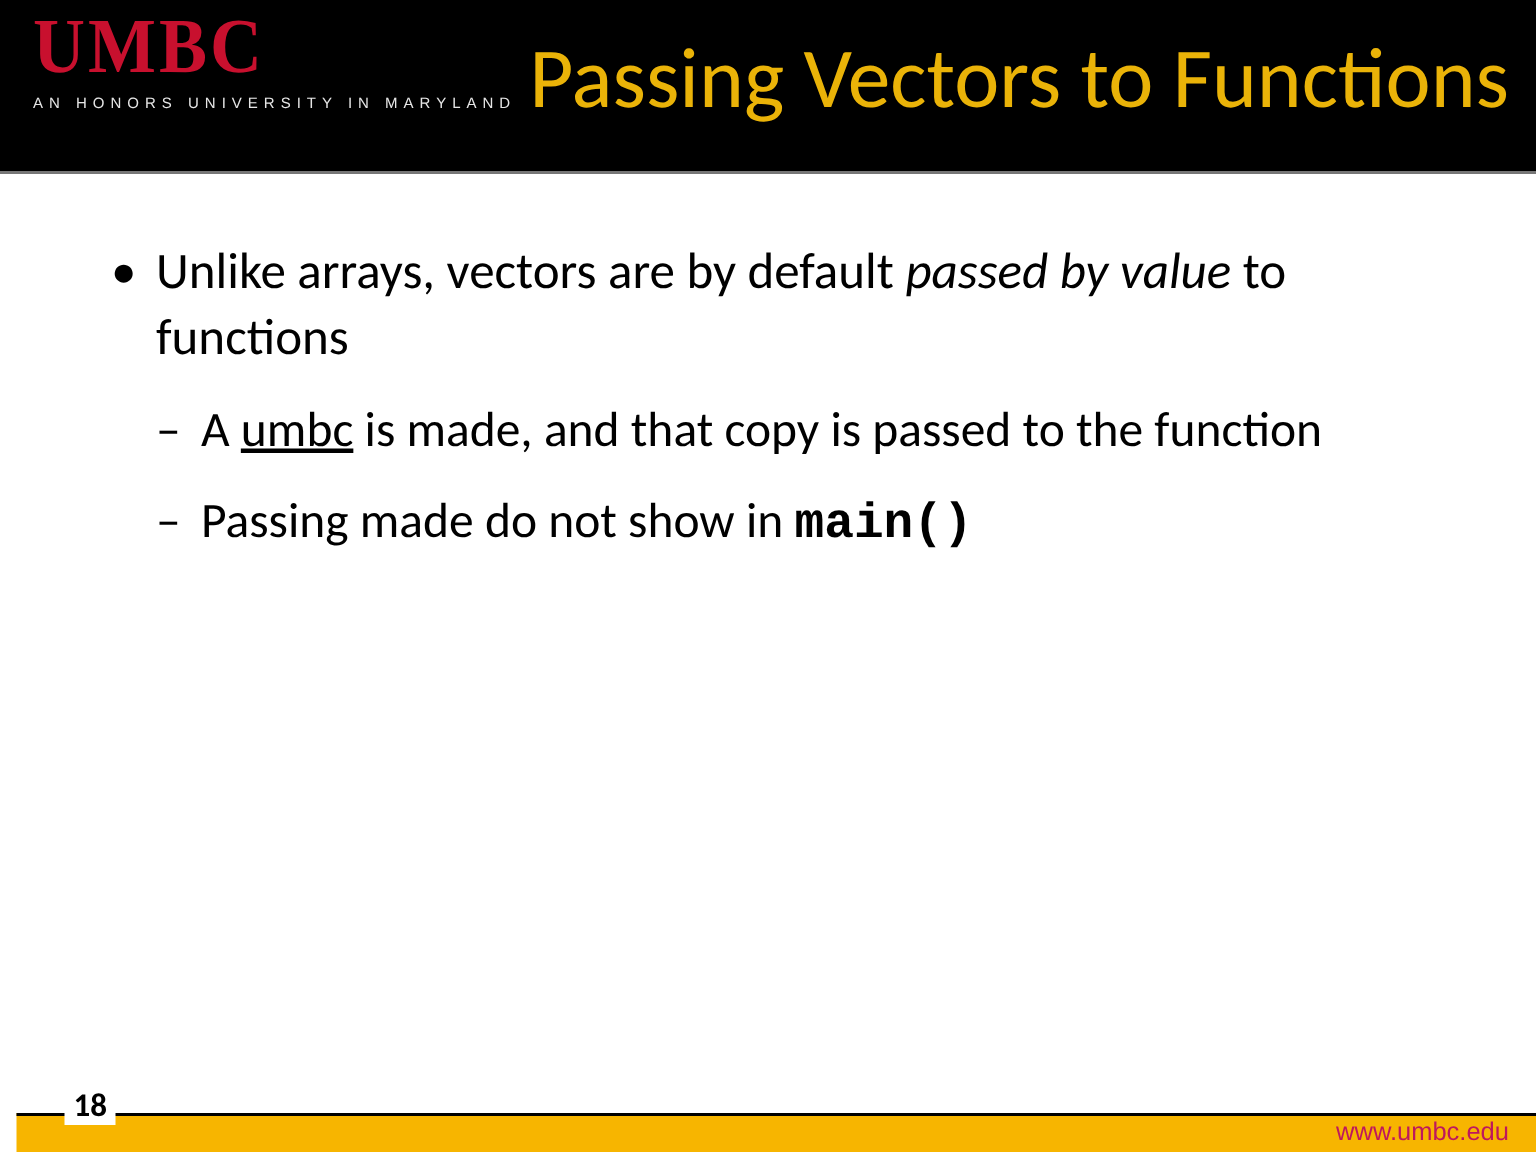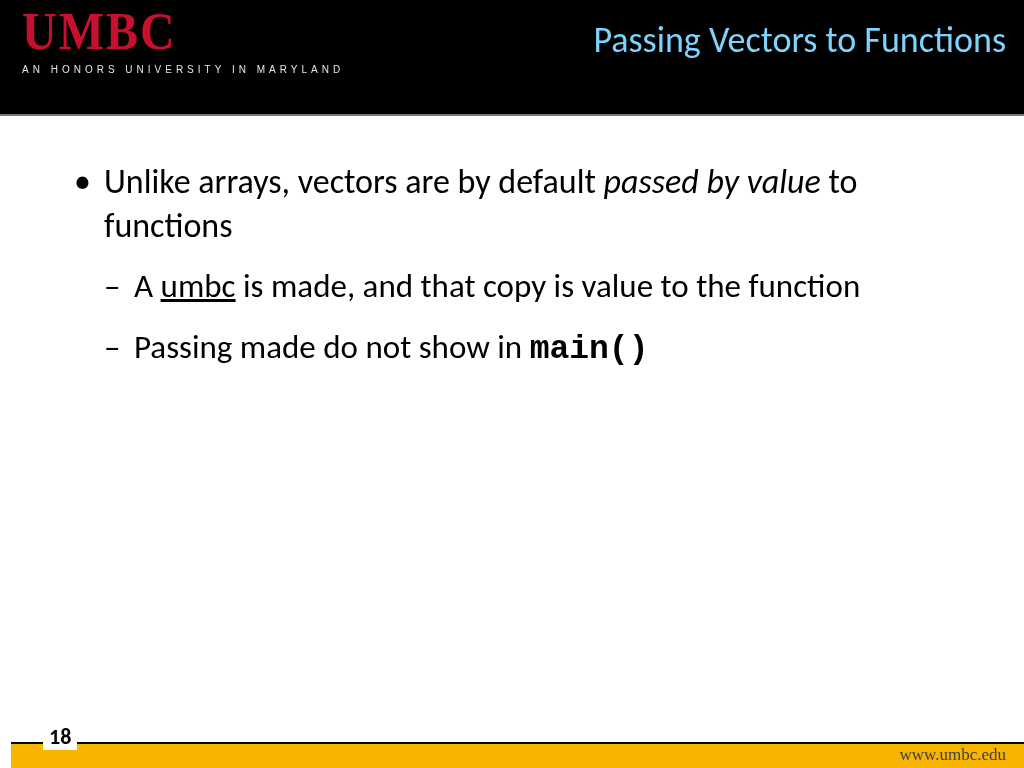--- a/index.html
+++ b/index.html
@@ -2,58 +2,58 @@
 <html><head>
 <meta charset="utf-8">
 <style>
   * { box-sizing: border-box; margin: 0; padding: 0; }
   html, body { width: 1024px; height: 768px; overflow: hidden; font-family: Calibri, "Segoe UI", Arial, sans-serif; background: #fff; }
   .slide { position: relative; width: 1024px; height: 768px; background: #ffffff; }
   .header { position: absolute; top: 0; left: 0; right: 0; height: 116px; background: #000; border-bottom: 2px solid #777; }
   .logo { position: absolute; left: 22px; top: 8px; }
   .logo .wordmark { font-family: "Times New Roman", Georgia, serif; font-weight: 700; font-size: 48px; color: #c8102e; letter-spacing: 2px; line-height: 1; transform: scaleY(1.08); }
   .logo .tagline { font-family: Arial, sans-serif; color: #e6e6e6; font-size: 10px; letter-spacing: 4px; margin-top: 8px; white-space: nowrap; text-align: right; }
-  .title { position: absolute; right: 18px; top: 18px; color: #7dd3fc; font-size: 36px; font-weight: 400; font-family: Calibri, "Segoe UI", Arial, sans-serif; }
+  .title { position: absolute; right: 18px; top: 18px; color: #eab308; font-size: 57px; font-weight: 400; font-family: Calibri, "Segoe UI", Arial, sans-serif; }
   .body { position: absolute; top: 160px; left: 70px; right: 50px; color: #000; }
   ul.level1 { list-style: none; }
   ul.level1 > li { position: relative; padding-left: 34px; font-size: 34px; line-height: 1.28; margin-bottom: 28px; }
   ul.level1 > li::before { content: "•"; position: absolute; left: 4px; top: 0; font-size: 34px; }
   ul.level2 { list-style: none; margin-top: 18px; }
   ul.level2 > li { position: relative; padding-left: 30px; font-size: 33px; line-height: 1.30; margin-bottom: 18px; }
   ul.level2 > li::before { content: "–"; position: absolute; left: 0; top: 0; font-size: 33px; }
   .bi { font-style: italic; font-weight: 400; }
   .ul { text-decoration: underline; }
   .code { font-family: "Courier New", Consolas, monospace; font-weight: 700; }
   .spacer { height: 28px; }
   .footer { position: absolute; left: 11px; right: 0; bottom: 0; height: 34px; }
   .footer-bar { position: absolute; left: 0; right: 0; bottom: 0; height: 26px; background: #f7b500; border-top: 2px solid #000; }
   .page-num-wrap { position: absolute; left: 32px; bottom: 18px; background: #fff; padding: 0 6px; z-index: 3; }
   .page-num { font-size: 22px; font-weight: 700; color: #000; font-family: Calibri, Arial, sans-serif; }
-  .footer-url { position: absolute; right: 18px; bottom: 3px; font-size: 17px; color: #404040; font-family: Liberation Serif, serif; z-index: 3; }
+  .footer-url { position: absolute; right: 18px; bottom: 3px; font-size: 17px; color: #be185d; font-family: Liberation Sans, sans-serif; z-index: 3; }
 </style>
 </head>
 <body>
 
 <div class="slide">
 
   <div class="header">
     <div class="logo">
       <div class="wordmark">UMBC</div>
       <div class="tagline">AN HONORS UNIVERSITY IN MARYLAND</div>
     </div>
     <div class="title">Passing Vectors to Functions</div>
   </div>
 
   <div class="body">
     <ul class="level1">
       <li>
         <span>Unlike arrays, vectors are by default </span><span class="bi">passed by value</span><span> to functions</span>
         <ul class="level2">
           <li>
-            <span>A </span><span class="ul">umbc</span><span> is made, and that copy is value to the function</span>
+            <span>A </span><span class="ul">umbc</span><span> is made, and that copy is passed to the function</span>
           </li>
           <li>
             <span>Passing made do not show in </span><span class="code">main()</span>
           </li>
         </ul>
       </li>
     </ul>
     <div class="spacer"></div>
   </div>
 

